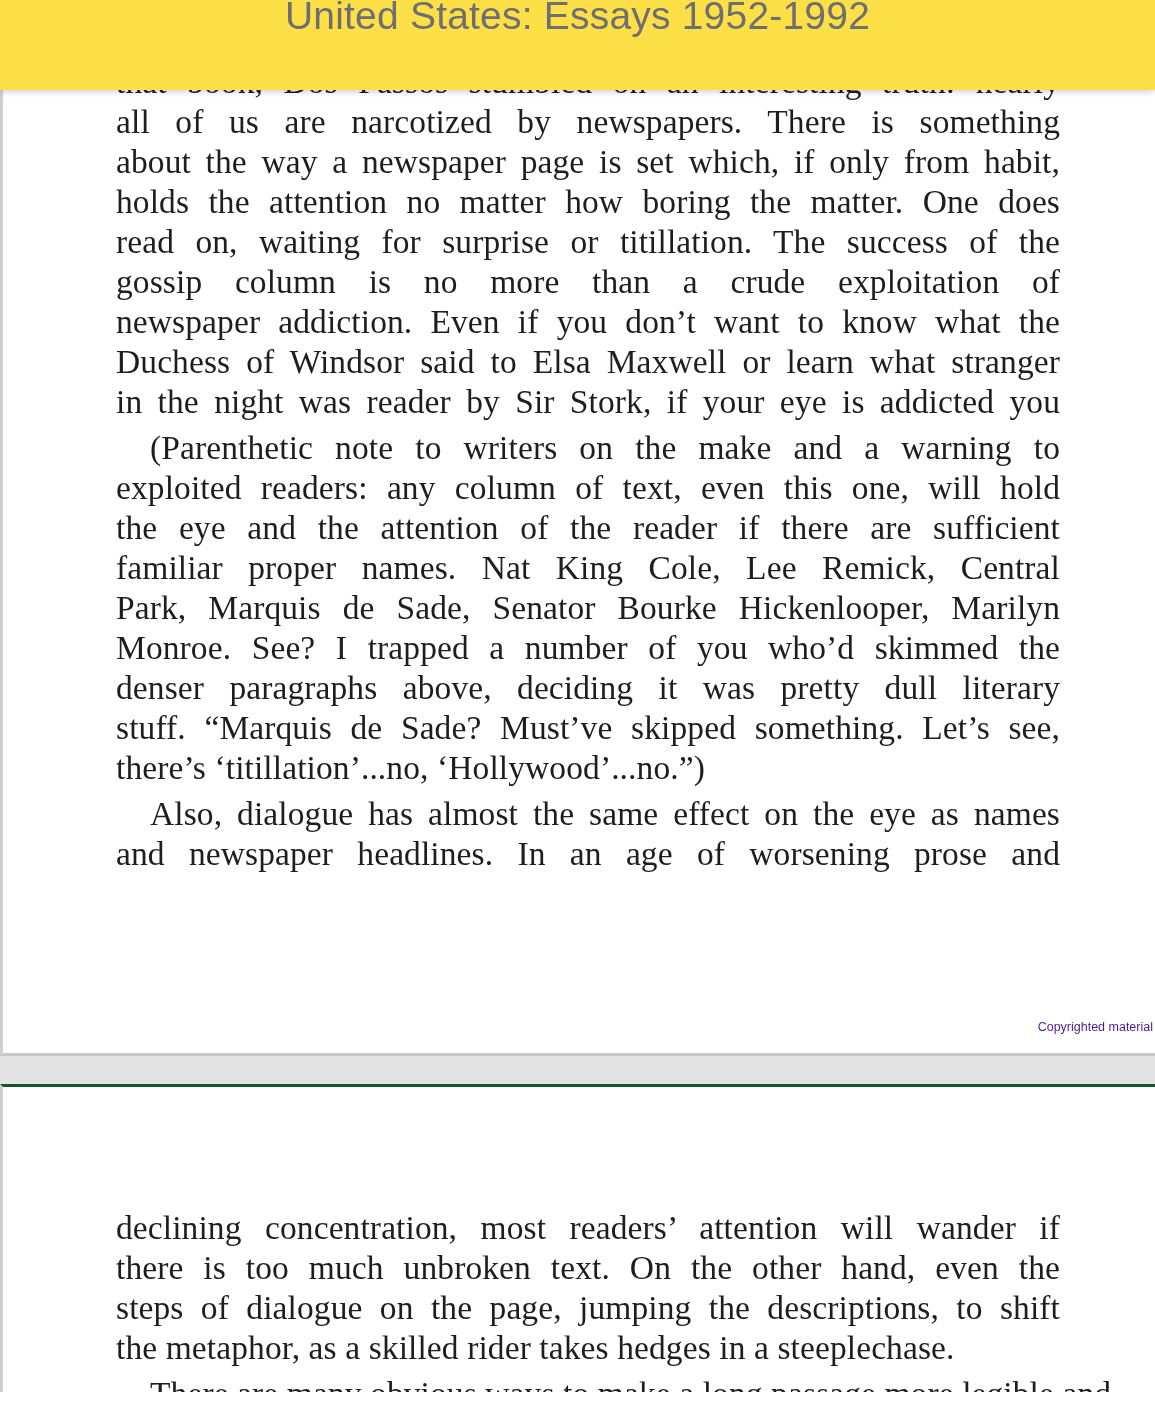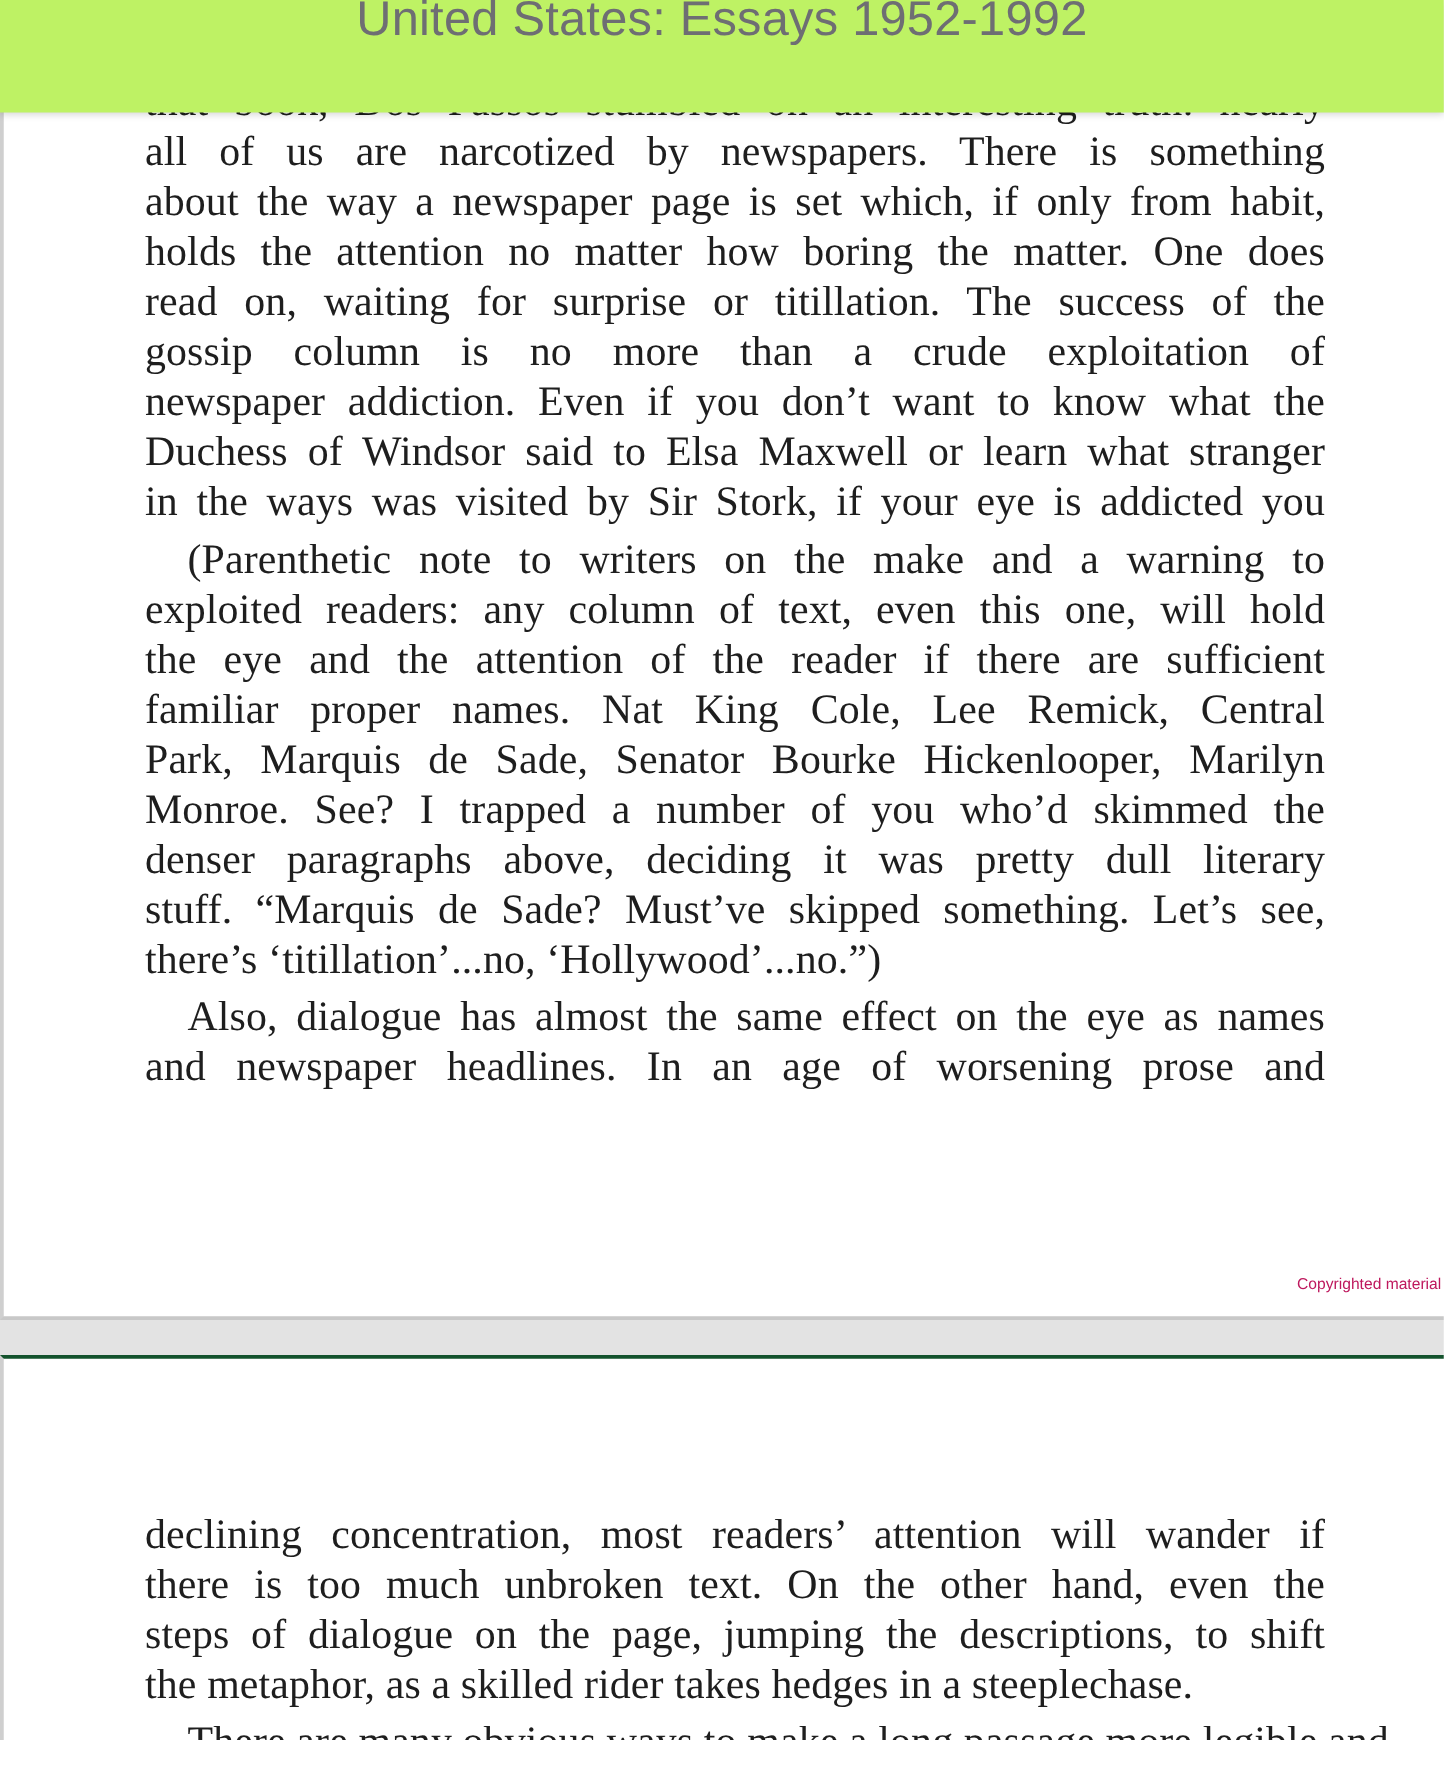--- a/index.html
+++ b/index.html
@@ -25,25 +25,25 @@
       text-align: justify; letter-spacing: 0.1px;
     }
     .page1 .text-col { top: 62px; }
     .page2 .text-col { top: 121px; }
     .para { margin: 0 0 6px 0; }
     .para.cont { text-indent: 0; }
     .line { display: block; text-align: justify; text-align-last: justify; white-space: nowrap; height: 40px; }
     .line.last { text-align-last: left; }
     .copyright {
       position: absolute; right: 2px; top: 1020px;
-      font-family: "Liberation Sans", sans-serif; font-size: 12.5px; color: #be185d;
+      font-family: "Liberation Sans", sans-serif; font-size: 12.5px; color: #4c1d95;
     }
     .header {
       position: absolute; left: 0; top: 0; width: 1155px; height: 90px;
-      background: #bef264; z-index: 10;
+      background: #fde047; z-index: 10;
       box-shadow: 0 2px 6px rgba(0,0,0,0.18);
     }
     .header-title {
       position: absolute; left: 0; width: 1155px; top: -6px; text-align: center;
       font-family: "Liberation Sans", sans-serif; font-size: 39px; color: #6e6e73;
       letter-spacing: 0.2px;
     }
   </style>
 </head>
 <body>
@@ -57,21 +57,21 @@
     <span class="line" style="text-align-last: justify;">that book, Dos Passos stumbled on an interesting truth: nearly</span>
 
     <div class="para cont">
       <span class="line">all of us are narcotized by newspapers. There is something</span>
       <span class="line">about the way a newspaper page is set which, if only from habit,</span>
       <span class="line">holds the attention no matter how boring the matter. One does</span>
       <span class="line">read on, waiting for surprise or titillation. The success of the</span>
       <span class="line">gossip column is no more than a crude exploitation of</span>
       <span class="line">newspaper addiction. Even if you don’t want to know what the</span>
       <span class="line">Duchess of Windsor said to Elsa Maxwell or learn what stranger</span>
-      <span class="line">in the ways was visited by Sir Stork, if your eye is addicted you</span>
+      <span class="line">in the night was reader by Sir Stork, if your eye is addicted you</span>
     </div>
 
     <div class="para">
       <span class="line" style="padding-left:34px; box-sizing:border-box;">(Parenthetic note to writers on the make and a warning to</span>
       <span class="line">exploited readers: any column of text, even this one, will hold</span>
       <span class="line">the eye and the attention of the reader if there are sufficient</span>
       <span class="line">familiar proper names. Nat King Cole, Lee Remick, Central</span>
       <span class="line">Park, Marquis de Sade, Senator Bourke Hickenlooper, Marilyn</span>
       <span class="line">Monroe. See? I trapped a number of you who’d skimmed the</span>
       <span class="line">denser paragraphs above, deciding it was pretty dull literary</span>

